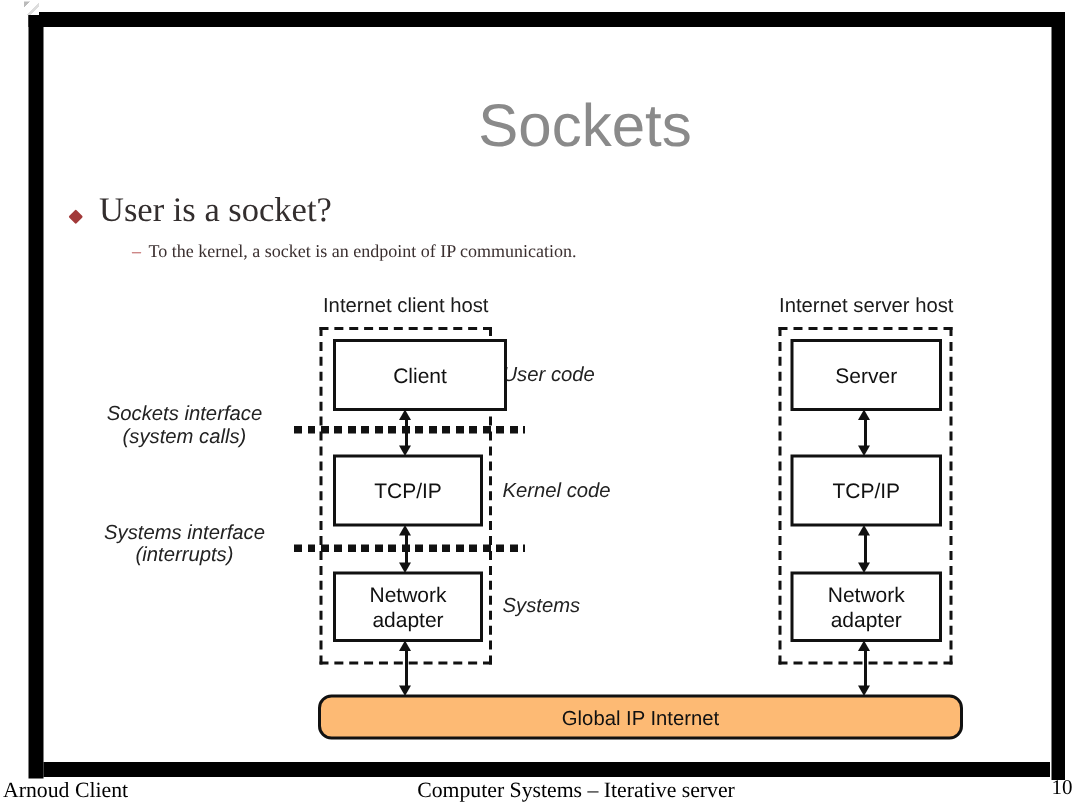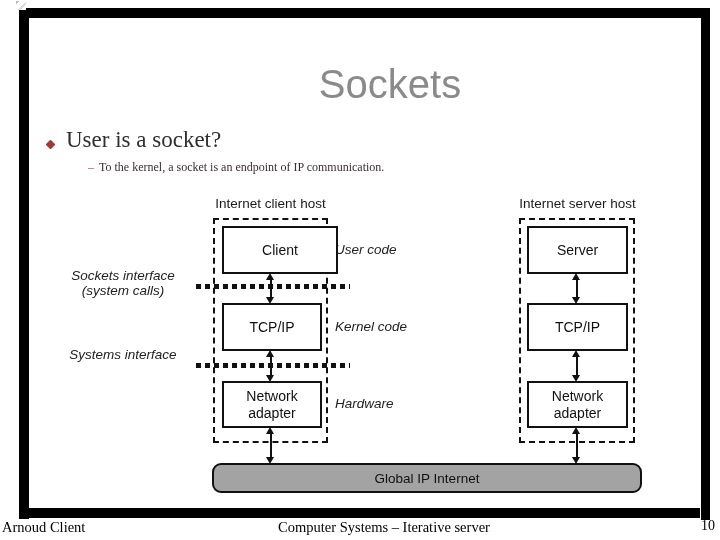--- a/index.html
+++ b/index.html
@@ -89,21 +89,21 @@
   }
   .varrow .head-top{top:0;border-bottom:7px solid #111;}
   .varrow .head-bottom{bottom:0;border-top:7px solid #111;}
   .ax-c{left:266px;} .ax-s{left:572px;}
   .ay-1{top:273px;height:31px;}
   .ay-2{top:350px;height:32px;}
   .ay-3{top:427px;height:37px;}
   
   .global-bar{
     position:absolute;left:212px;top:463px;width:430px;height:30px;box-sizing:border-box;
-    background:#a3a3a3;border:2px solid #111;border-radius:9px;
+    background:#fdba74;border:2px solid #111;border-radius:9px;
     display:flex;align-items:center;justify-content:center;
     font-size:13.5px;color:#111;
   }
   
   .footer-author{
     position:absolute;left:2px;top:519px;
     font-family:"Liberation Serif",serif;font-size:14.5px;color:#000;
   }
   .footer-center{
     position:absolute;left:384px;top:519px;transform:translateX(-50%);
@@ -151,28 +151,29 @@
   </div>
 <div class="node n-net-c">
     <span class="wrap">Network adapter</span>
   </div>
 <div class="node n-net-s">
     <span class="wrap">Network adapter</span>
   </div>
 
 <div class="layer-label ll-user">User code</div>
 <div class="layer-label ll-kernel">Kernel code</div>
-<div class="layer-label ll-hardware">Hardware</div>
+<div class="layer-label ll-hardware">Systems</div>
 
 <div class="iface-label iface-sockets">
   <div>Sockets interface</div>
   <div>(system calls)</div>
 </div>
 <div class="iface-label iface-hardware">
   <div>Systems interface</div>
+  <div>(interrupts)</div>
 </div>
 
 <div class="varrow ax-c ay-1">
     <span class="head-top"></span>
     <span class="shaft"></span>
     <span class="head-bottom"></span>
   </div>
 <div class="varrow ax-c ay-2">
     <span class="head-top"></span>
     <span class="shaft"></span>

